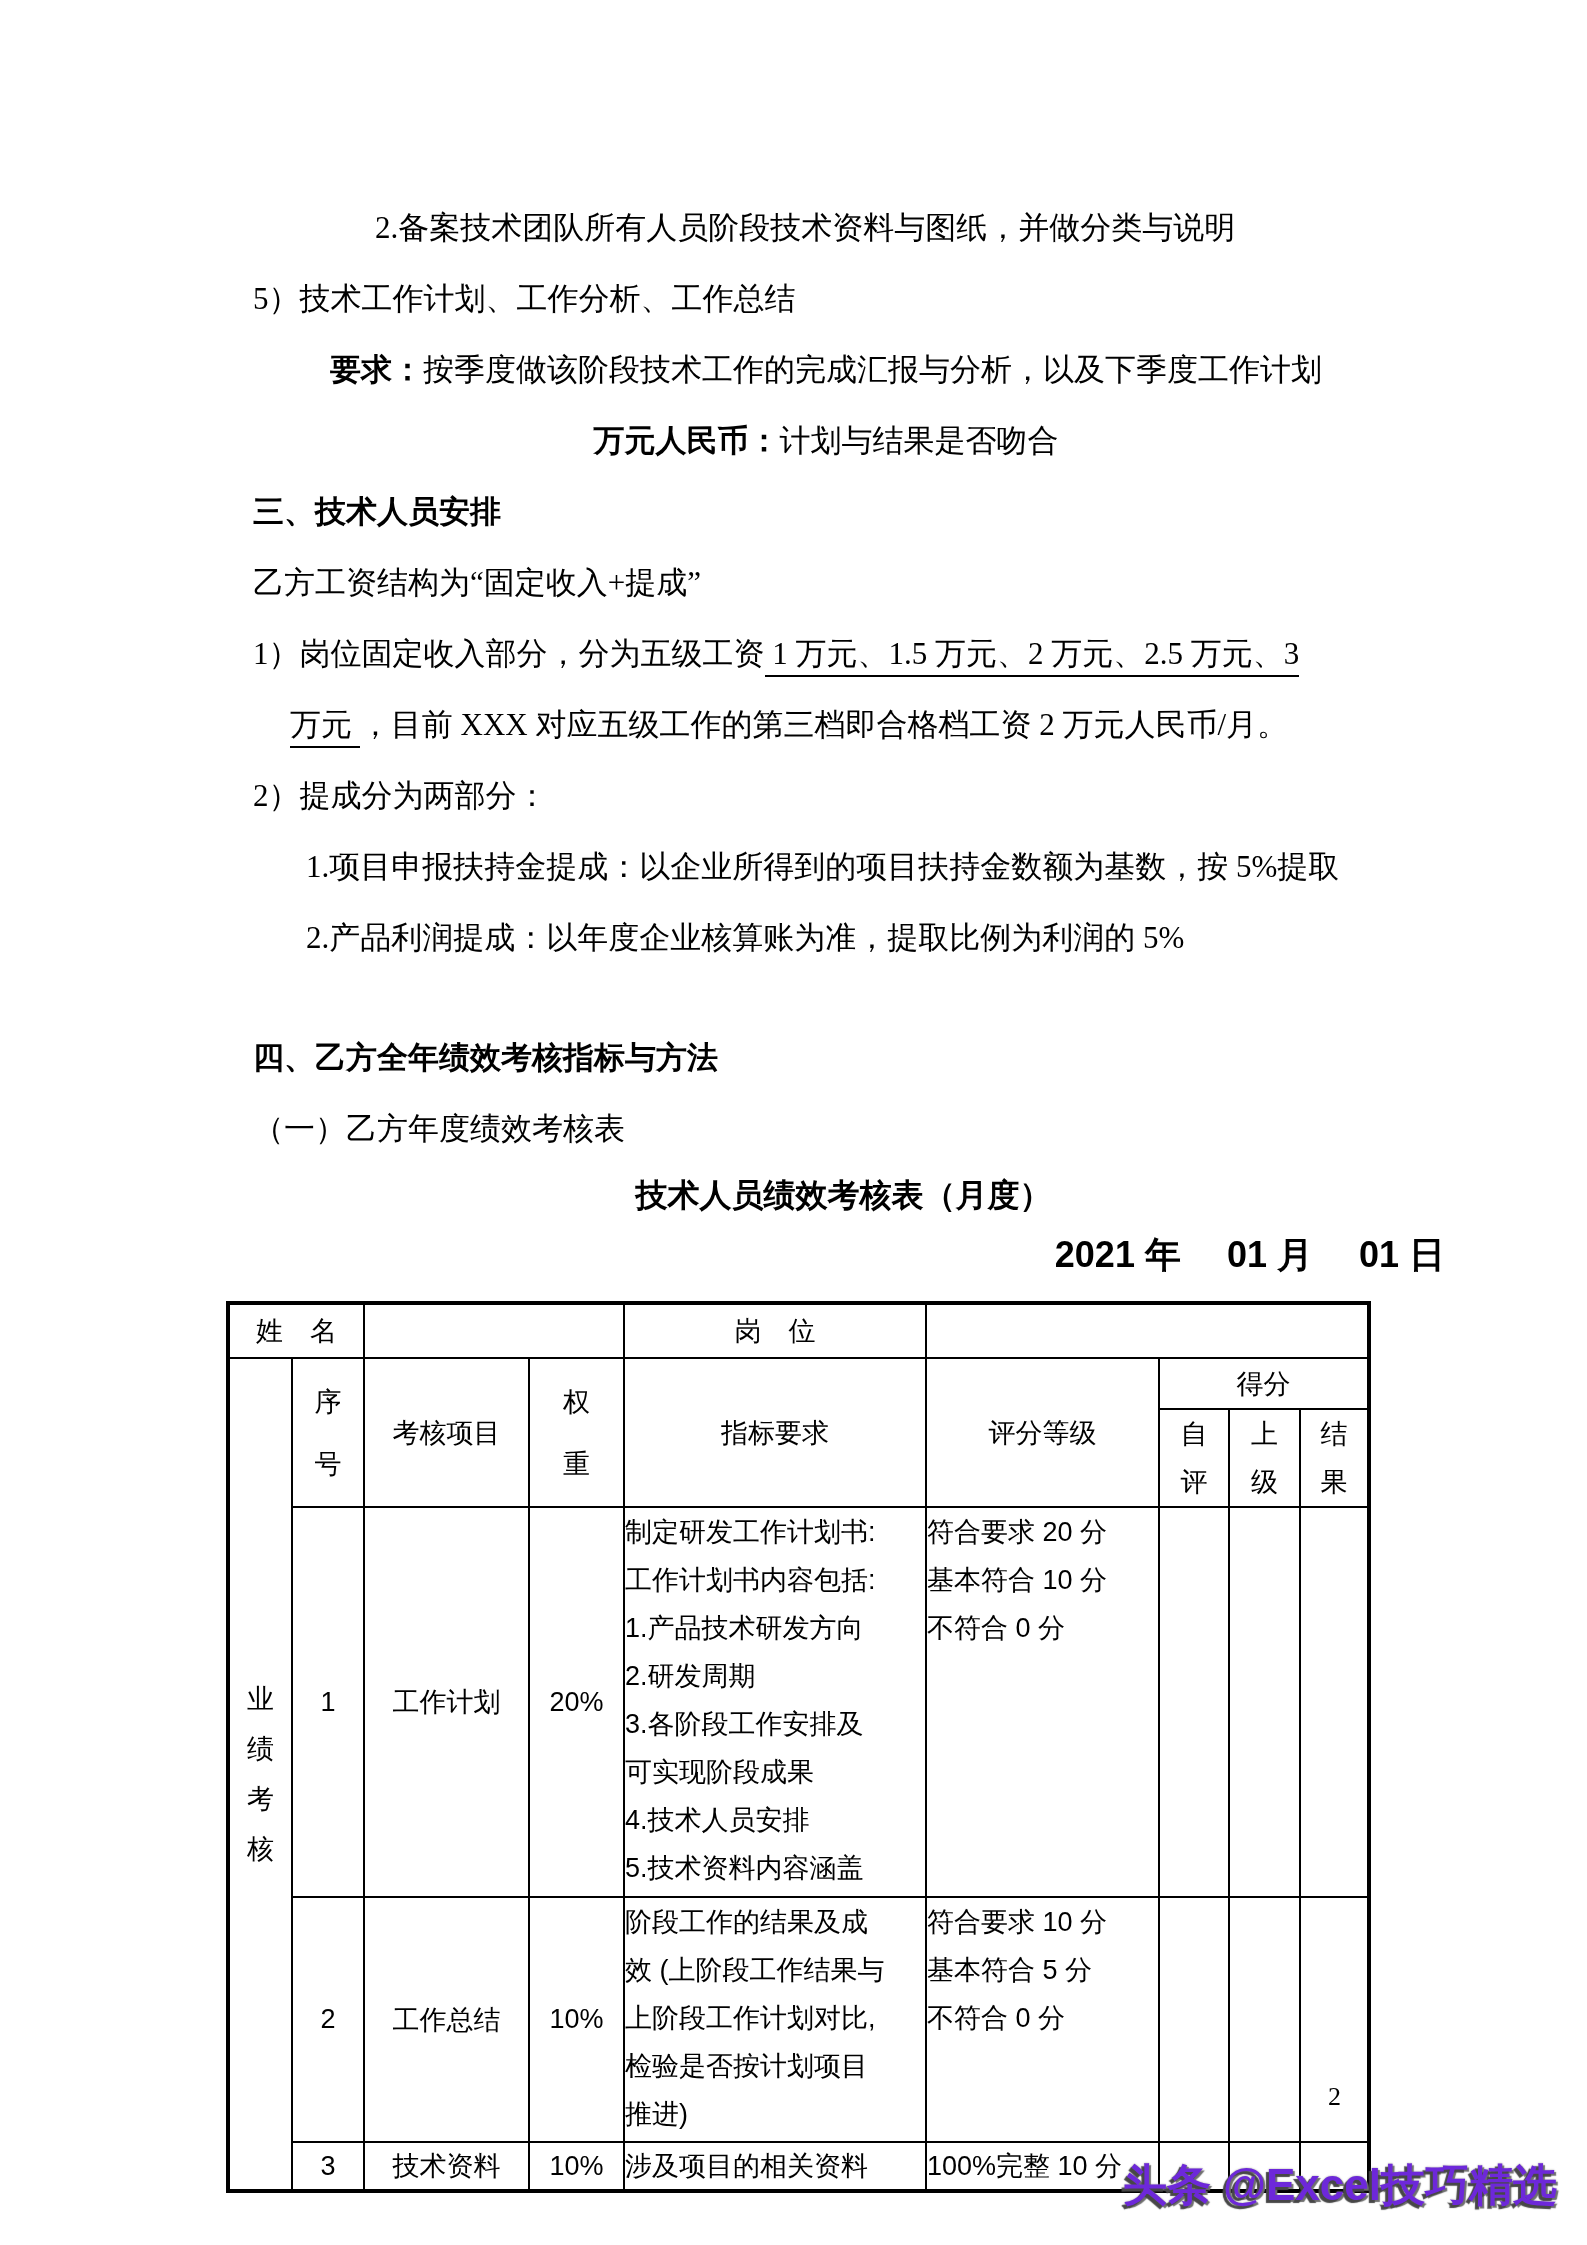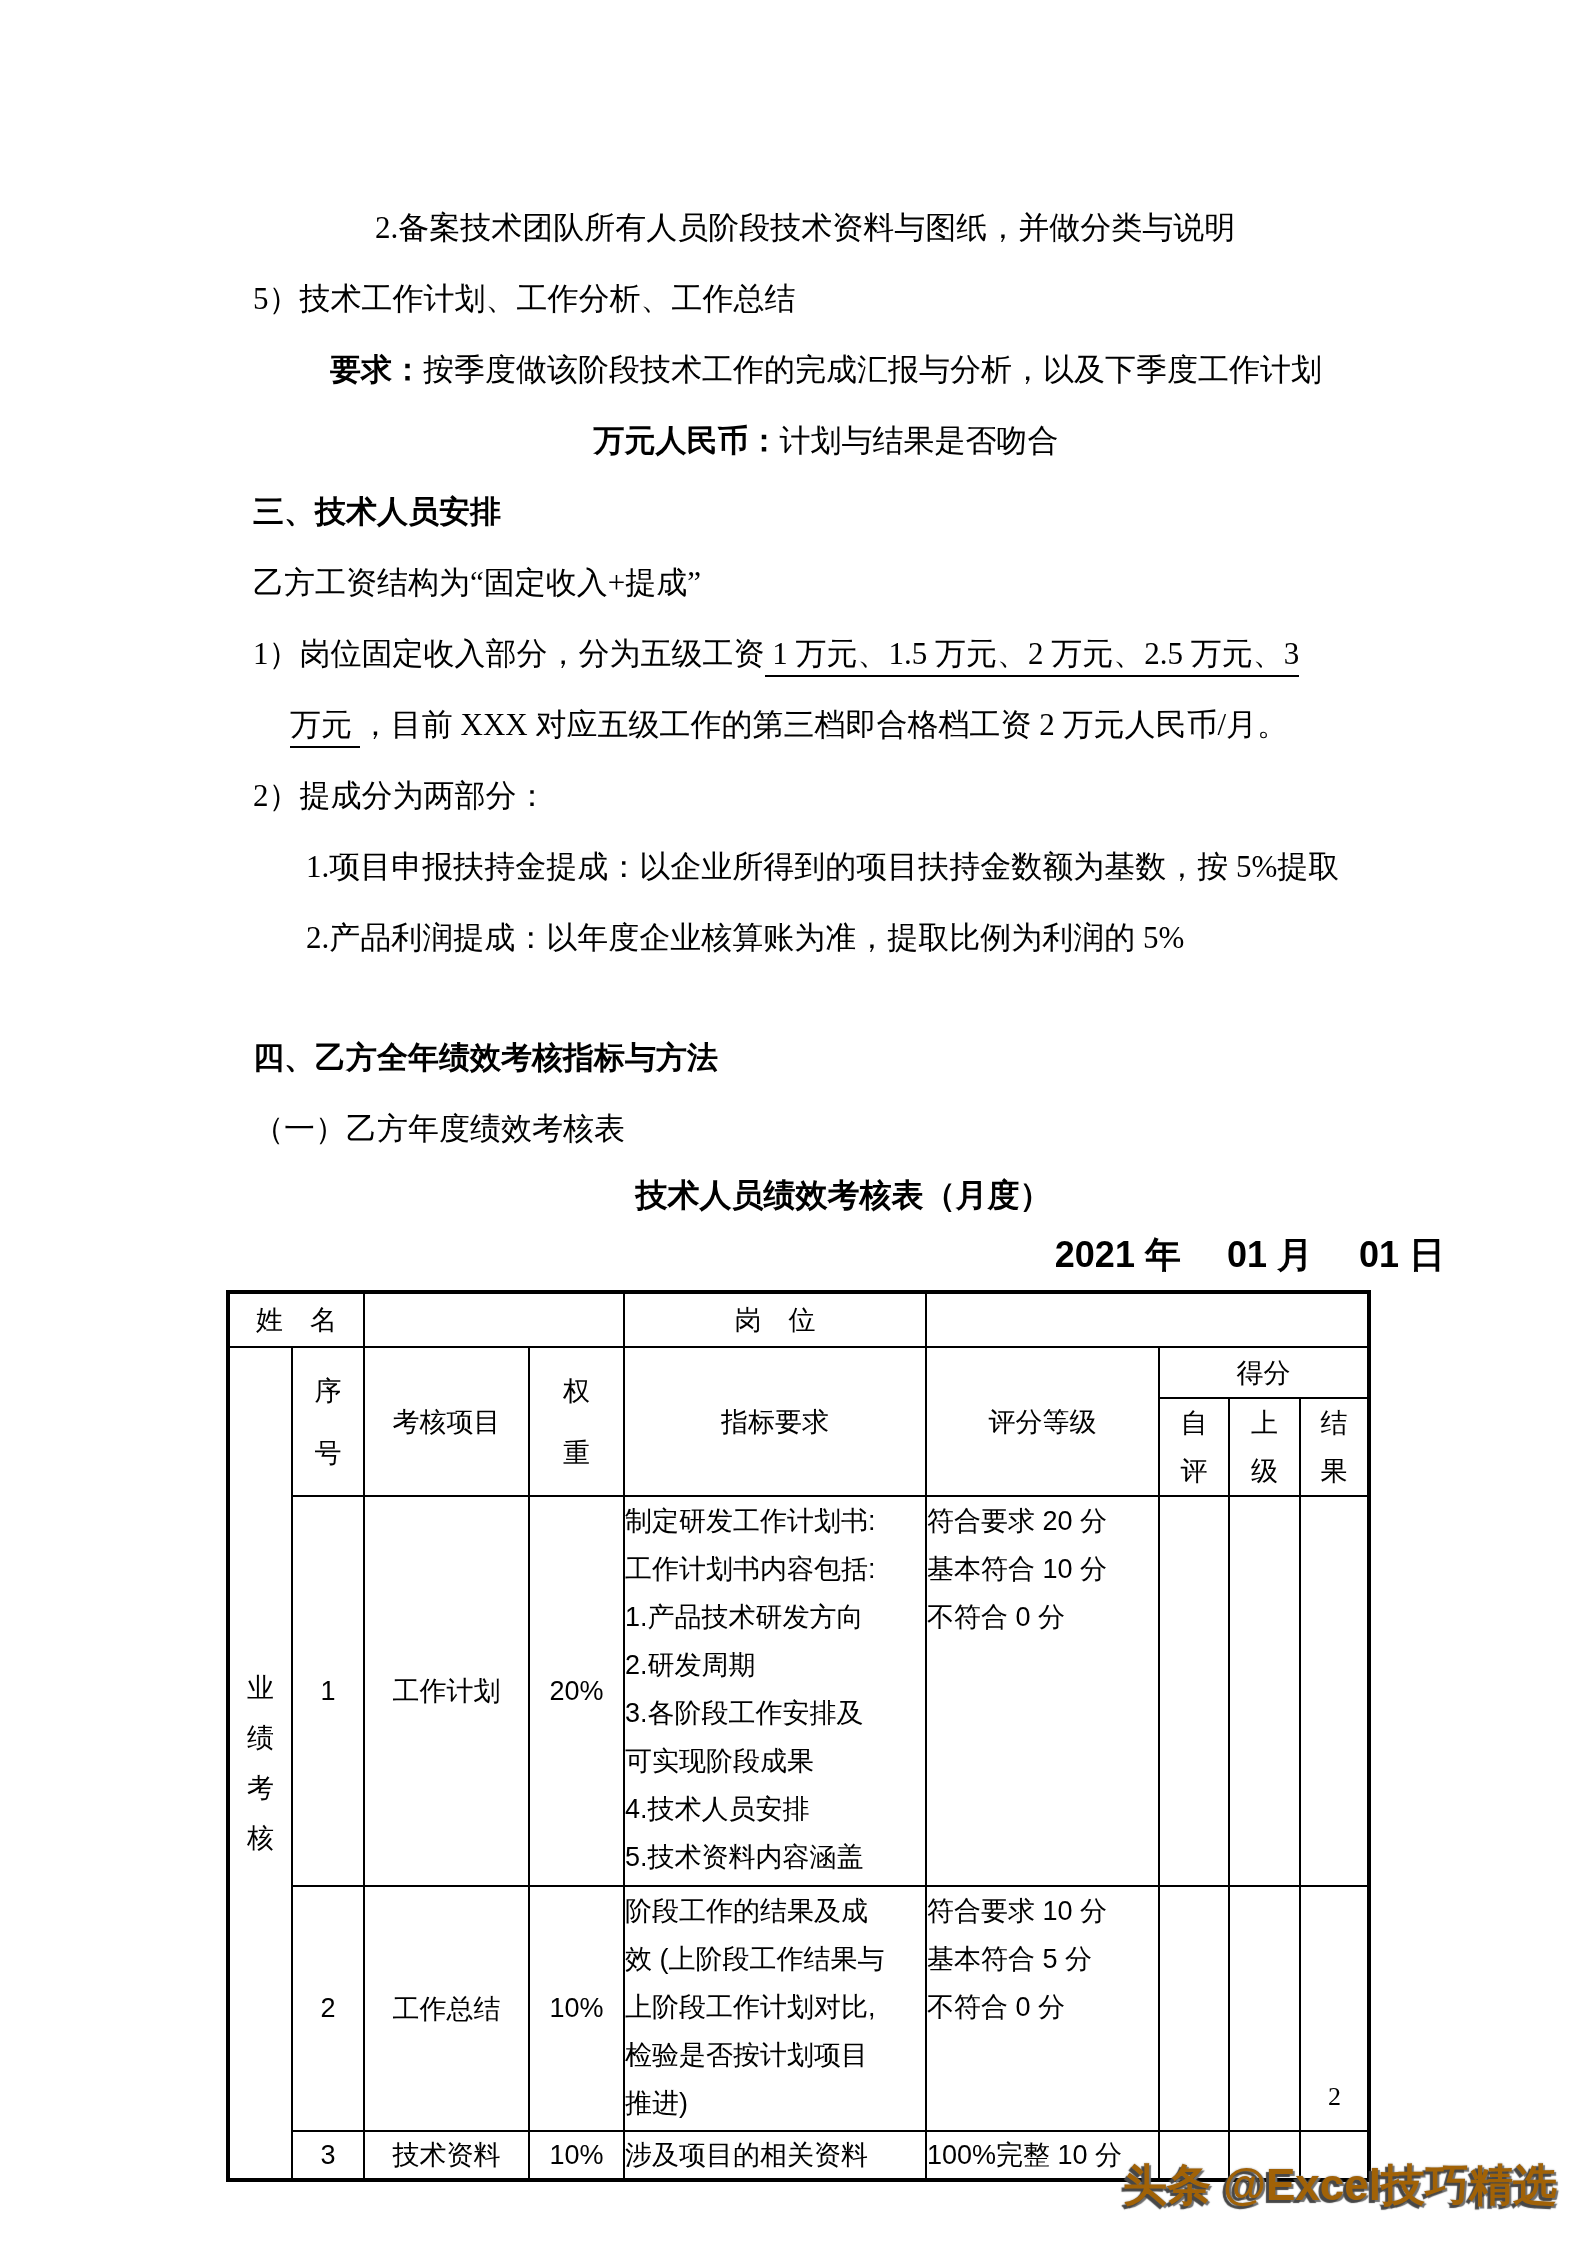--- a/index.html
+++ b/index.html
@@ -55,21 +55,21 @@
     font-size: 36px;
     line-height: 40px;
     text-align: right;
     padding-right: 16px;
     margin-top: 16px;
   }
   table.assess {
     border-collapse: collapse;
     table-layout: fixed;
     width: 1141px;
-    margin-top: 15px;
+    margin-top: 26px;
     font-family: "Liberation Sans", sans-serif;
     font-size: 27px;
     border: 4px solid #000;
   }
   table.assess td {
     border: 2px solid #000;
     padding: 0;
     overflow: hidden;
   }
   td.thick-b { border-bottom-width: 4px; }
@@ -122,21 +122,21 @@
     font-size: 26px;
     font-family: "Liberation Serif", serif;
   }
   .watermark {
     position: absolute;
     right: 30px;
     top: 2156px;
     font-family: "Liberation Sans", sans-serif;
     font-size: 44px;
     font-weight: 700;
-    color: #a16207;
+    color: #6d28d9;
     white-space: nowrap;
     text-shadow: -3px 3px 1px #474747, 2px 2px 1px #6f6f6f, 0 0 2px #999999;
   }
 </style>
 </head>
 <body>
 
 <div class="page">
   <div class="content">
 

